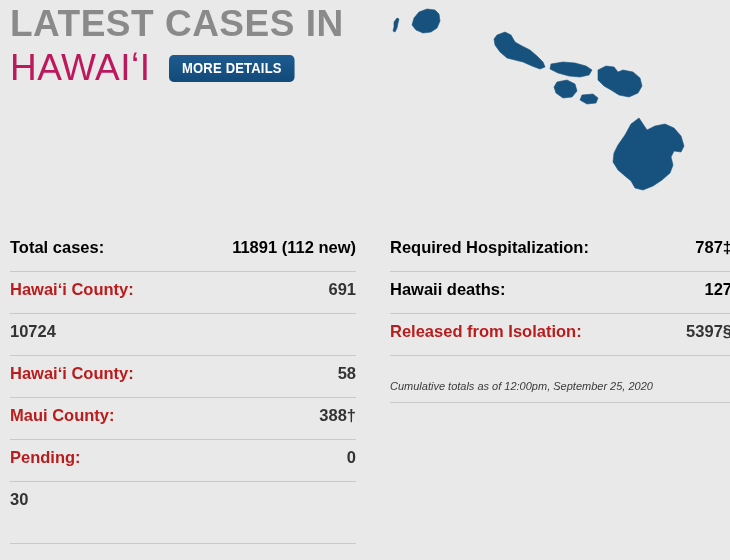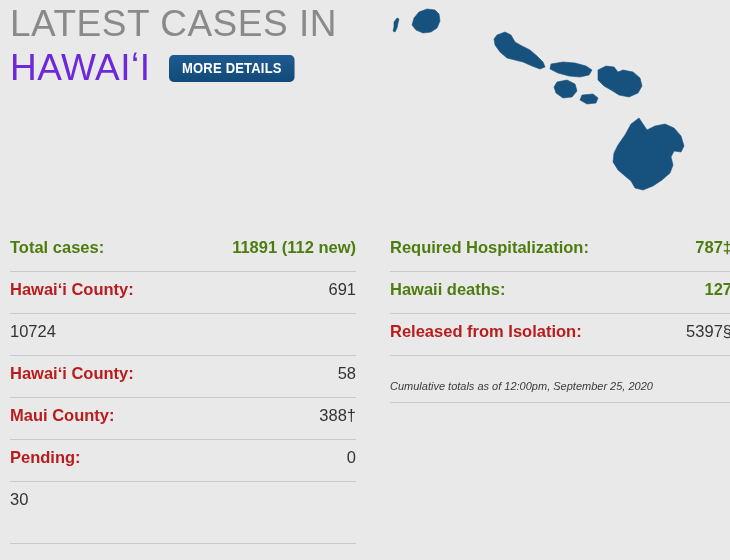--- a/index.html
+++ b/index.html
@@ -23,37 +23,37 @@
     height: 210px;
   }
   #page-title {
     position: absolute;
     left: 10px;
     top: 2px;
     width: 360px;
     font-size: 37px;
     line-height: 44px;
     letter-spacing: 0.5px;
-    font-weight: 400;
+    font-weight: 700;
     color: #8a8a8a;
     font-family: "Liberation Sans", sans-serif;
   }
   #title-line2-wrap {
     position: absolute;
     left: 10px;
     top: 46px;
     display: flex;
     align-items: center;
   }
   #title-line2 {
     font-size: 37px;
     line-height: 44px;
     letter-spacing: 0.5px;
     font-weight: 300;
-    color: #6d28d9;
+    color: #be185d;
     white-space: nowrap;
   }
   #more-details-button {
     margin-left: 18px;
     background: linear-gradient(180deg, #1e5b90 0%, #124a79 100%);
     color: #ffffff;
     font-size: 14px;
     font-weight: bold;
     letter-spacing: 0.2px;
     padding: 5px 14px 6px 14px;
@@ -102,28 +102,28 @@
     line-height: 22px;
     color: #b91c1c;
     font-weight: bold;
     text-align: left;
     padding-right: 10px;
   }
   .stat-value {
     font-size: 16.5px;
     line-height: 22px;
     color: #333333;
-    font-weight: normal;
+    font-weight: bold;
     text-align: right;
     white-space: nowrap;
   }
   .stat-row.bold .stat-label,
   .stat-row.bold .stat-value {
     font-weight: bold;
-    color: #4d7c0f;
+    color: #000000;
   }
 
   .footnote-row {
     border-bottom: 1px solid #c9c9c9;
     padding-bottom: 6px;
     margin-top: 20px;
   }
   .footnote-text {
     font-size: 11px;
     line-height: 20px;

